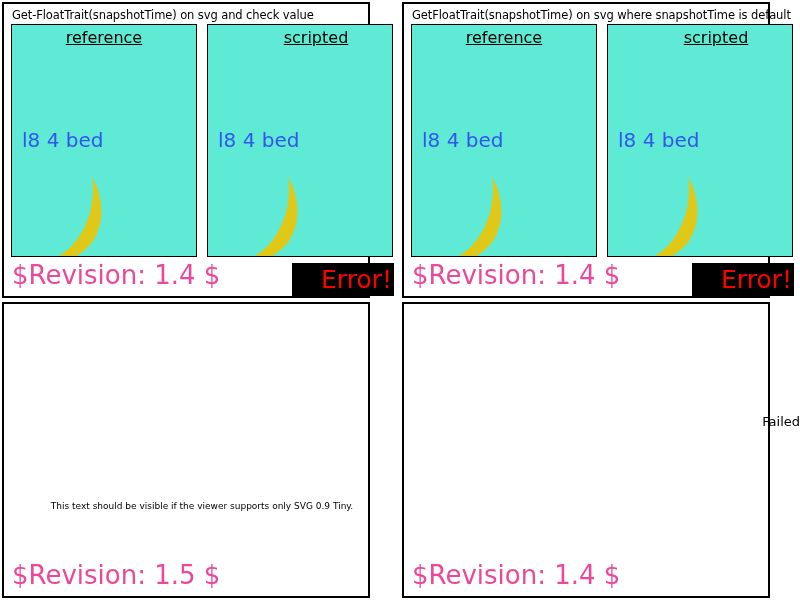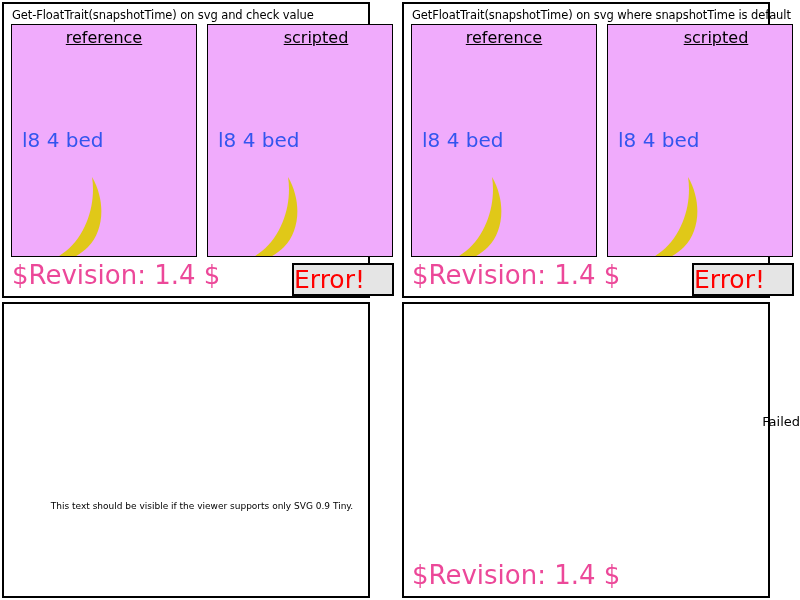--- a/index.html
+++ b/index.html
@@ -63,21 +63,21 @@
     letter-spacing: -0.1px;
   }
 
   
   .panel {
     position: absolute;
     top: 20px;
     height: 233px;
     border: 1px solid #000000;
     box-sizing: border-box;
-    background: #f0abfc;
+    background: #5eead4;
     overflow: hidden;
   }
   .panel-ref { left: 7px;   width: 186px; }
   .panel-scr { left: 203px; width: 186px; }
 
   .panel-label {
     position: absolute;
     top: 25px;
     width: 186px;
     text-align: center;
@@ -124,24 +124,24 @@
 
   
   .error-box {
     position: absolute;
     left: 288px;
     top: 259px;
     width: 102px;
     height: 33px;
     border: 2px solid #000000;
     box-sizing: border-box;
-    background: #e5e5e5;
+    background: #000000;
     display: flex;
     align-items: center;
-    justify-content: flex-start;
+    justify-content: flex-end;
   }
   .error-text {
     color: #ff0000;
     font-size: 25px;
     line-height: 27px;
   }
 
   
   .tiny-note {
     position: absolute;
@@ -238,20 +238,21 @@
       </div>
 
     </div>
   </div>
 
   <div class="quadrant q-bl">
     <div class="frame">
 
       <div class="tiny-note">This text should be visible if the viewer supports only SVG 0.9 Tiny.</div>
 
+      <div class="revision">$Revision: 1.5 $</div>
 
     </div>
   </div>
 
   <div class="quadrant q-br">
     <div class="frame">
 
       <div class="failed-note">Failed</div>
 
       <div class="revision">$Revision: 1.4 $</div>

